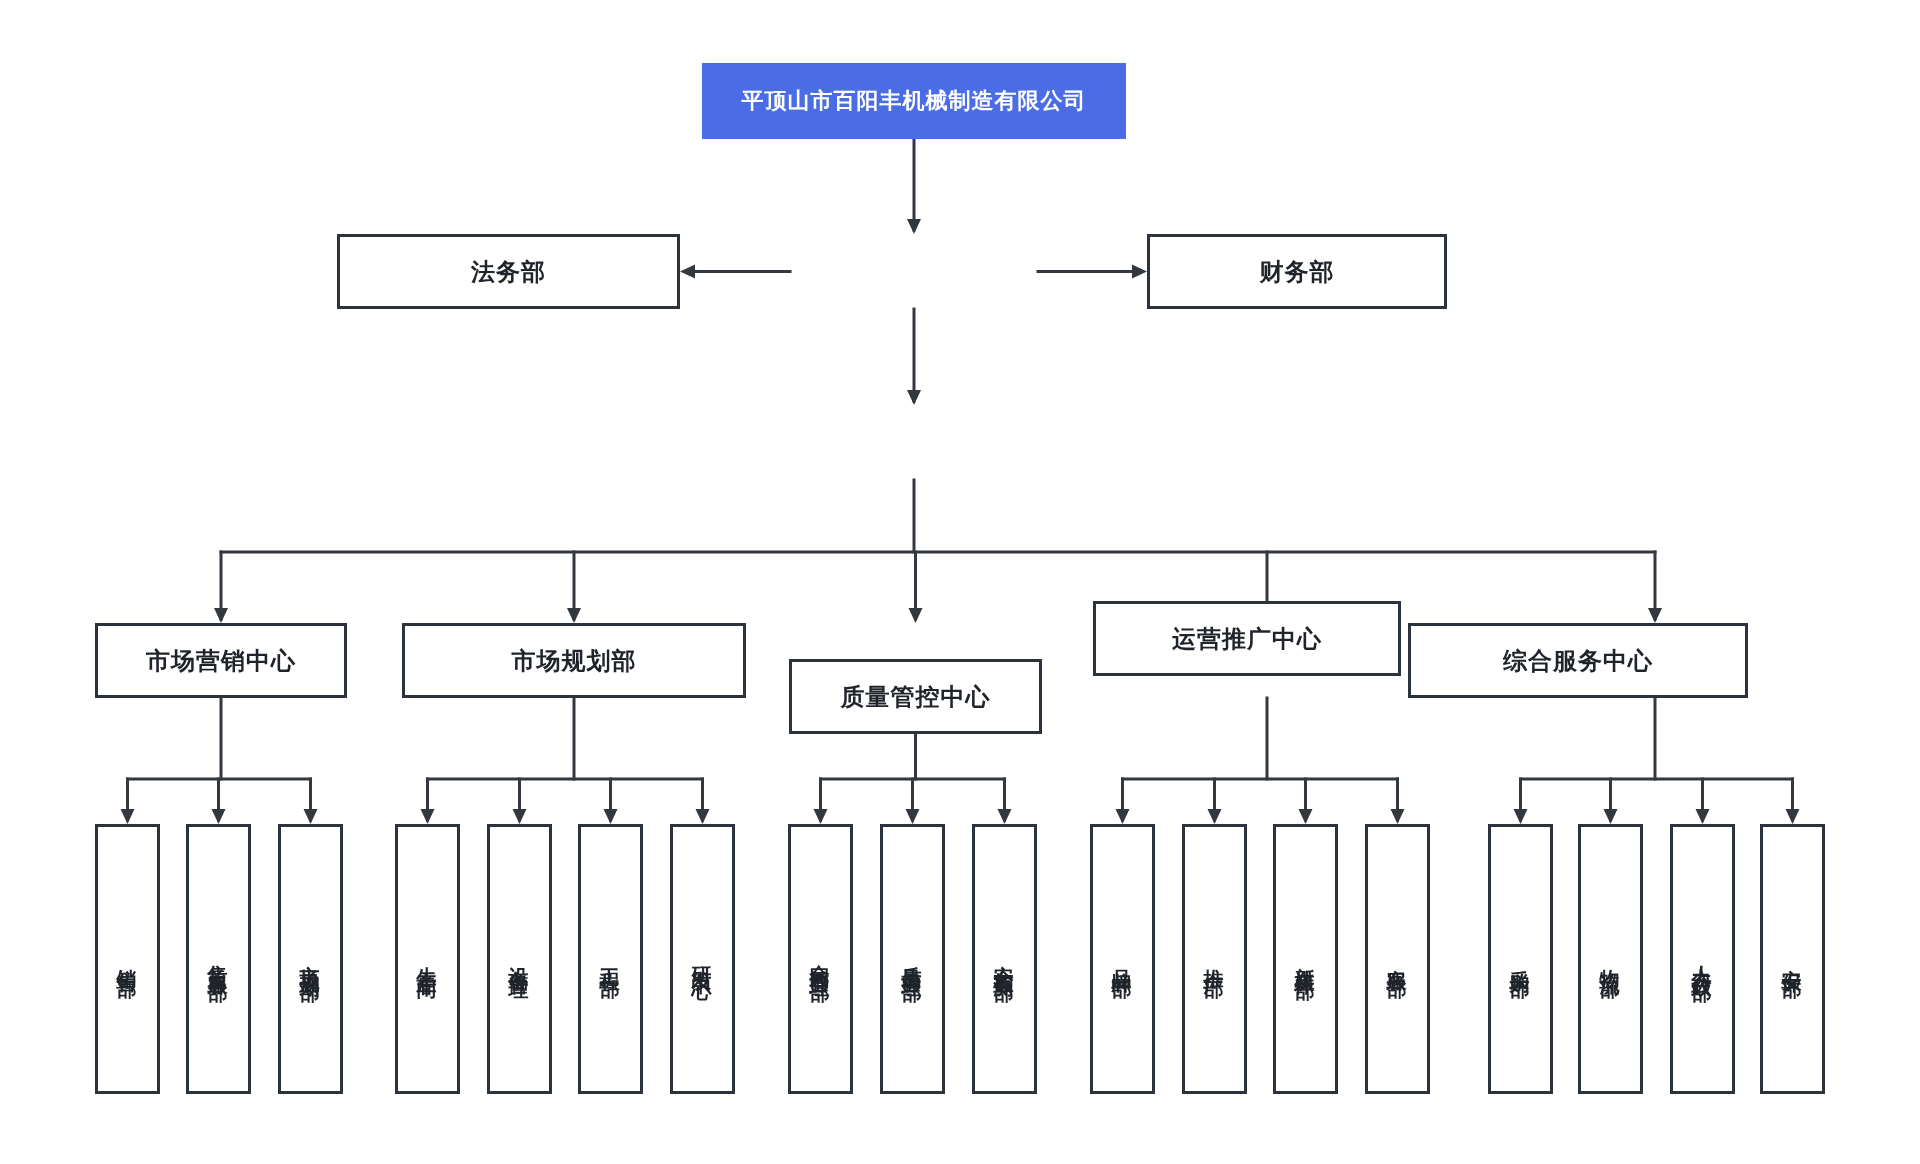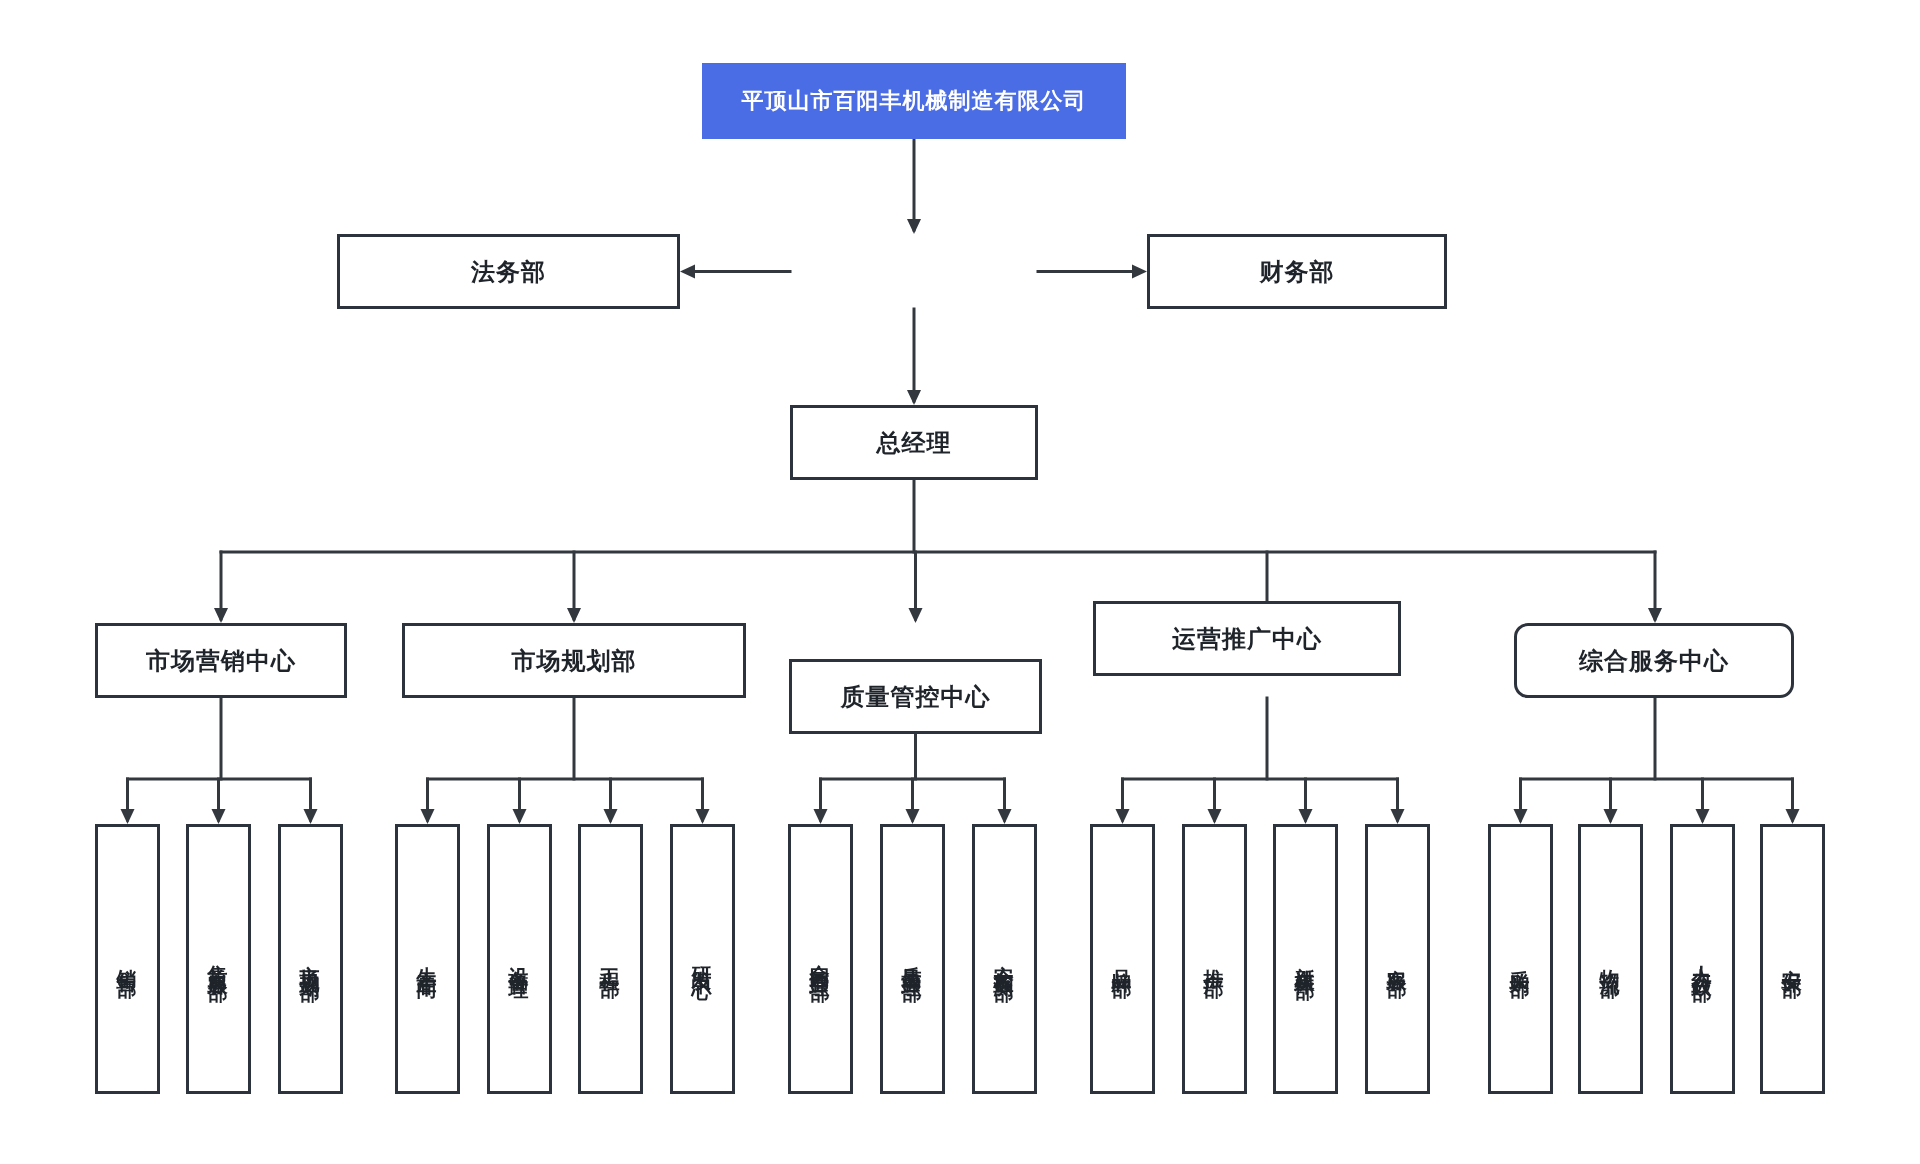--- a/index.html
+++ b/index.html
@@ -116,37 +116,36 @@
       <polygon points="1695.5,809 1709.5,809 1702.5,824" fill="#33383f"></polygon>
       <line x1="1792.5" y1="779" x2="1792.5" y2="820" stroke="#33383f" stroke-width="3" stroke-linecap="square"></line>
       <polygon points="1785.5,809 1799.5,809 1792.5,824" fill="#33383f"></polygon>
     </svg>
 
   <div class="node root" style="left: 702px; top: 63px; width: 424px; height: 76px;">平顶山市百阳丰机械制造有限公司</div>
 
   <div class="node" style="left: 337px; top: 234px; width: 343px; height: 75px;">法务部</div>
   <div class="node" style="left: 1147px; top: 234px; width: 300px; height: 75px;">财务部</div>
 
-  <div class="node" style="left: 790px; top: 405px; width: 248px; height: 75px;">总经理</div>
 <div class="node center" style="left: 95px; top: 623px; width: 252px; height: 75px;">市场营销中心</div>
     <div class="node dept" style="left: 95px; top: 824px; width: 65px; height: 270px;">销售部</div>
     <div class="node dept" style="left: 186px; top: 824px; width: 65px; height: 270px;">售前客服部</div>
     <div class="node dept" style="left: 278px; top: 824px; width: 65px; height: 270px;">市场规划部</div>
     <div class="node center" style="left: 402px; top: 623px; width: 344px; height: 75px;">市场规划部</div>
     <div class="node dept" style="left: 395px; top: 824px; width: 65px; height: 270px;">生产车间</div>
     <div class="node dept" style="left: 487px; top: 824px; width: 65px; height: 270px;">设备管理</div>
     <div class="node dept" style="left: 578px; top: 824px; width: 65px; height: 270px;">工程部</div>
     <div class="node dept" style="left: 670px; top: 824px; width: 65px; height: 270px;">研发中心</div>
     <div class="node center" style="left: 789px; top: 659px; width: 253px; height: 75px;">质量管控中心</div>
     <div class="node dept" style="left: 788px; top: 824px; width: 65px; height: 270px;">合同管理部</div>
     <div class="node dept" style="left: 880px; top: 824px; width: 65px; height: 270px;">质量管理部</div>
     <div class="node dept" style="left: 972px; top: 824px; width: 65px; height: 270px;">安全检测部</div>
     <div class="node center" style="left: 1093px; top: 601px; width: 308px; height: 75px;">运营推广中心</div>
     <div class="node dept" style="left: 1090px; top: 824px; width: 65px; height: 270px;">品牌部</div>
     <div class="node dept" style="left: 1182px; top: 824px; width: 65px; height: 270px;">推广部</div>
     <div class="node dept" style="left: 1273px; top: 824px; width: 65px; height: 270px;">新媒体部</div>
     <div class="node dept" style="left: 1365px; top: 824px; width: 65px; height: 270px;">客服部</div>
-    <div class="node center" style="left: 1514px; top: 623px; width: 280px; height: 75px; border-radius: 14px;">综合服务中心</div>
+    <div class="node center" style="left: 1408px; top: 623px; width: 340px; height: 75px;">综合服务中心</div>
     <div class="node dept" style="left: 1488px; top: 824px; width: 65px; height: 270px;">采购部</div>
     <div class="node dept" style="left: 1578px; top: 824px; width: 65px; height: 270px;">物流部</div>
     <div class="node dept" style="left: 1670px; top: 824px; width: 65px; height: 270px;">人力行政部</div>
     <div class="node dept" style="left: 1760px; top: 824px; width: 65px; height: 270px;">安保部</div>
   </div>
 
 </body></html>

